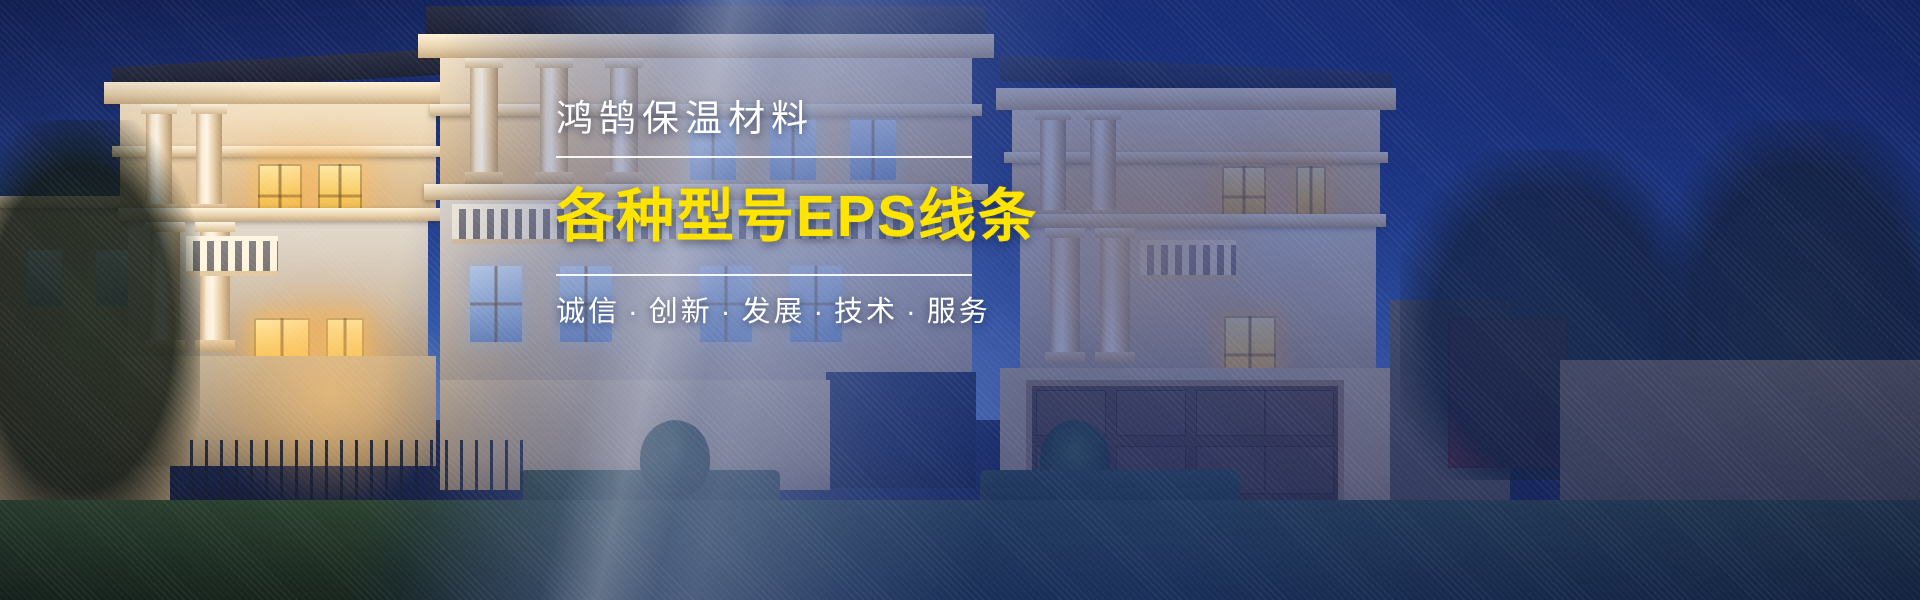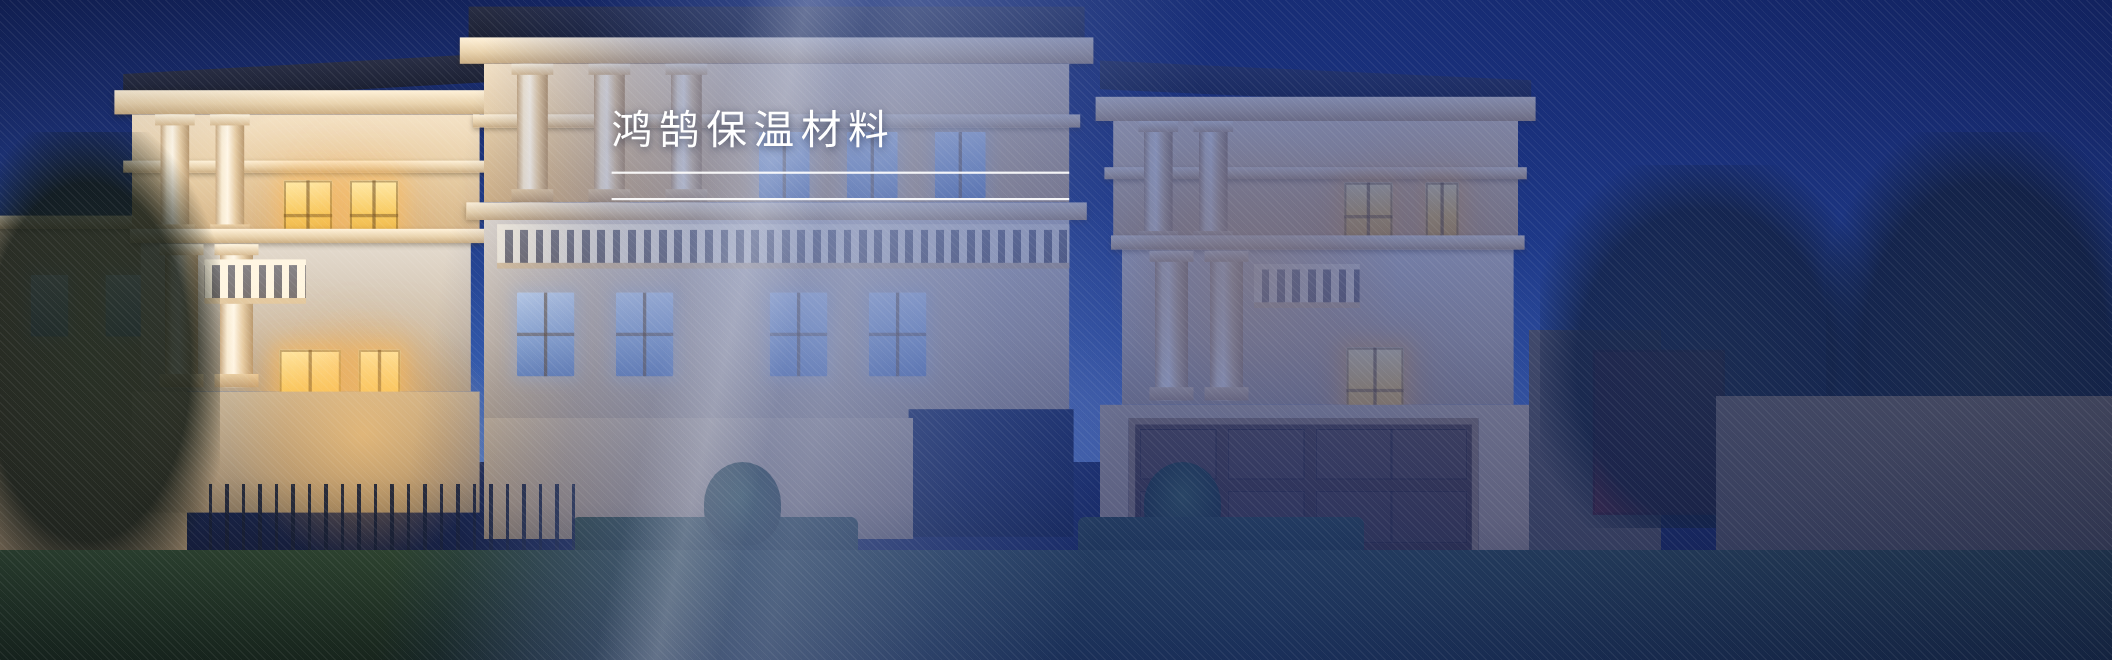--- a/index.html
+++ b/index.html
@@ -416,19 +416,21 @@
   <div class="shaft2"></div>
   <div class="hatch"></div>
 
   <div class="content">
 
     <div class="brand">鸿鹄保温材料</div>
 
     <div class="rule-top"></div>
 
     <div class="headline">
+      <span class="l1">各种型号EPS线条</span>
     </div>
 
     <div class="rule-bot"></div>
 
+    <div class="tagline"><span>诚信</span><span class="sep">·</span><span>创新</span><span class="sep">·</span><span>发展</span><span class="sep">·</span><span>技术</span><span class="sep">·</span><span>服务</span></div>
   </div>
 
 </div>
 
 </body></html>

